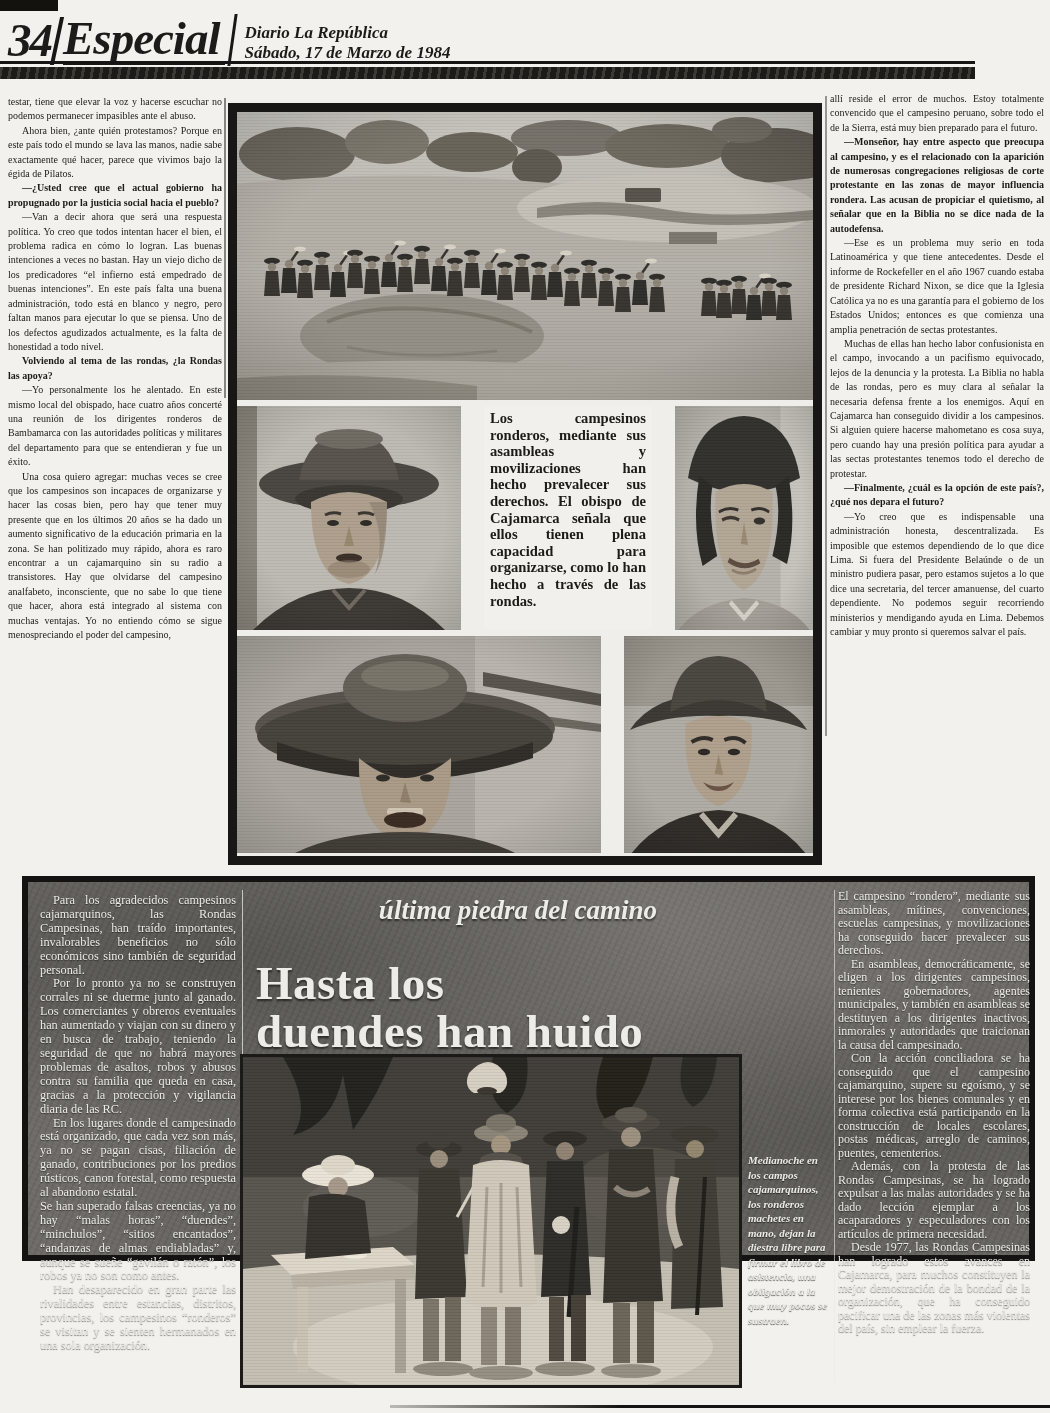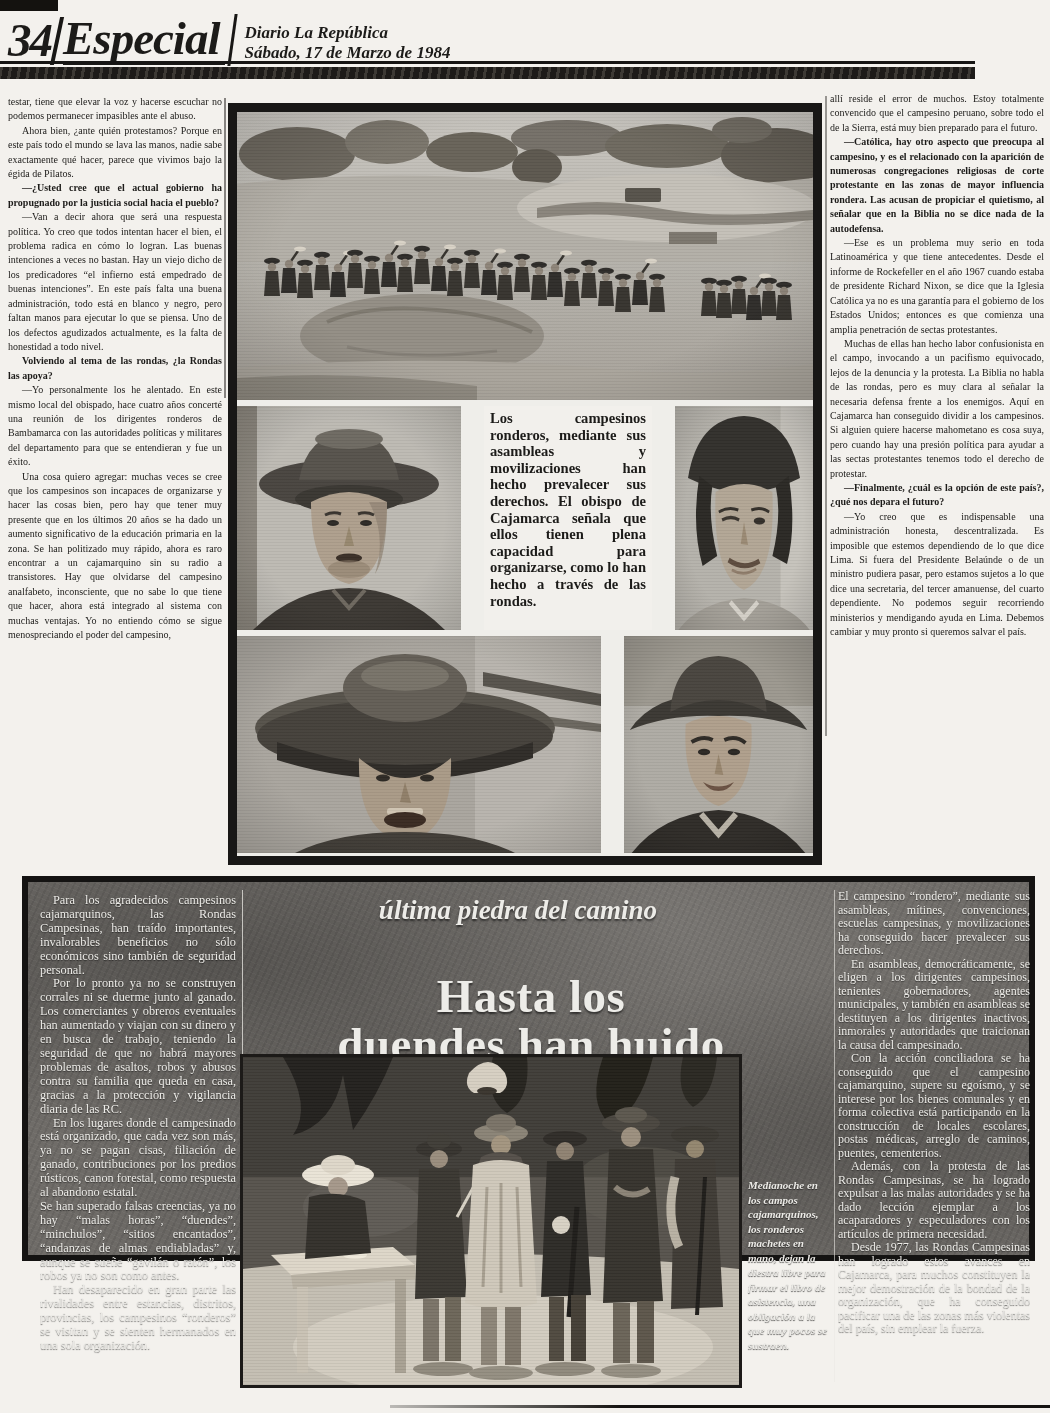--- a/index.html
+++ b/index.html
@@ -65,28 +65,28 @@
   }
   .bcol{position:absolute;text-align:justify;overflow:hidden;text-shadow:0 1px 1px rgba(0,0,0,.5);}
   .bcol p{margin:0;text-indent:13px;}
   .bcol p.noind{text-indent:0;}
   .bcol-left{left:12px;top:12px;width:196px;height:486px;font-size:12.3px;line-height:13.9px;}
   .bcol-right{left:810px;top:8px;width:192px;height:494px;font-size:12px;line-height:13.5px;}
   .pdiv1{position:absolute;left:214px;top:8px;width:1px;height:492px;background:rgba(235,233,228,.75);}
   .pdiv2{position:absolute;left:806px;top:8px;width:1px;height:492px;background:rgba(235,233,228,.6);}
   .kicker{position:absolute;left:240px;top:12px;width:500px;text-align:center;
     font-size:27px;line-height:1.22;font-weight:700;font-style:italic;text-shadow:0 2px 2px rgba(0,0,0,.55);}
-  .headline{position:absolute;left:228px;top:78px;width:524px;margin:13px;text-align:center;
+  .headline{position:absolute;left:228px;top:78px;width:524px;margin:0;
     font-size:47px;line-height:1.02;font-weight:700;letter-spacing:.5px;text-shadow:0 2px 2px rgba(0,0,0,.55);}
   .bphoto{position:absolute;left:212px;top:172px;width:502px;height:334px;box-sizing:border-box;
     border:3px solid #1c1a18;overflow:hidden;background:#57534d;}
   .bphoto svg{display:block;width:100%;height:100%;}
   .bphoto::after{content:"";position:absolute;inset:0;pointer-events:none;
     background:repeating-linear-gradient(0deg,rgba(0,0,0,.05) 0 1px,rgba(255,255,255,.025) 1px 3px);}
-  .bcaption{position:absolute;left:720px;top:296px;width:82px;
+  .bcaption{position:absolute;left:720px;top:271px;width:82px;
     font-size:11px;line-height:1.32;font-style:italic;font-weight:700;
     text-shadow:0 1px 1px rgba(0,0,0,.6);}
   .bottom-line{position:absolute;left:390px;top:1405px;width:660px;height:3px;
     background:linear-gradient(90deg,rgba(20,19,17,.25),#141311 35%);}
 </style>
 </head>
 <body>
 
 <div class="page">
 
@@ -114,21 +114,21 @@
     <p>Ahora bien, ¿ante quién protestamos? Porque en este país todo el mundo se lava las manos, nadie sabe exactamente qué hacer, parece que vivimos bajo la égida de Pilatos.</p>
     <p class="q">—¿Usted cree que el actual gobierno ha propugnado por la justicia social hacia el pueblo?</p>
     <p>—Van a decir ahora que será una respuesta política. Yo creo que todos intentan hacer el bien, el problema radica en cómo lo logran. Las buenas intenciones a veces no bastan. Hay un viejo dicho de los predicadores “el infierno está empedrado de buenas intenciones”. En este país falta una buena administración, todo está en blanco y negro, pero faltan manos para ejecutar lo que se piensa. Uno de los defectos agudizados actualmente, es la falta de honestidad a todo nivel.</p>
     <p class="q">Volviendo al tema de las rondas, ¿la Rondas las apoya?</p>
     <p>—Yo personalmente los he alentado. En este mismo local del obispado, hace cuatro años concerté una reunión de los dirigentes ronderos de Bambamarca con las autoridades políticas y militares del departamento para que se entendieran y fue un éxito.</p>
     <p>Una cosa quiero agregar: muchas veces se cree que los campesinos son incapaces de organizarse y hacer las cosas bien, pero hay que tener muy presente que en los últimos 20 años se ha dado un aumento significativo de la educación primaria en la zona. Se han politizado muy rápido, ahora es raro encontrar a un cajamarquino sin su radio a transistores. Hay que olvidarse del campesino analfabeto, inconsciente, que no sabe lo que tiene que hacer, ahora está integrado al sistema con muchas ventajas. Yo no entiendo cómo se sigue menospreciando el poder del campesino,</p>
   </section>
 
   <section class="col col-right">
     <p class="noind">allí reside el error de muchos. Estoy totalmente convencido que el campesino peruano, sobre todo el de la Sierra, está muy bien preparado para el futuro.</p>
-    <p class="q">—Católica, hay otro aspecto que preocupa al campesino, y es el relacionado con la aparición de numerosas congregaciones religiosas de corte protestante en las zonas de mayor influencia rondera. Las acusan de propiciar el quietismo, al señalar que en la Biblia no se dice nada de la autodefensa.</p>
+    <p class="q">—Monseñor, hay entre aspecto que preocupa al campesino, y es el relacionado con la aparición de numerosas congregaciones religiosas de corte protestante en las zonas de mayor influencia rondera. Las acusan de propiciar el quietismo, al señalar que en la Biblia no se dice nada de la autodefensa.</p>
     <p>—Ese es un problema muy serio en toda Latinoamérica y que tiene antecedentes. Desde el informe de Rockefeller en el año 1967 cuando estaba de presidente Richard Nixon, se dice que la Iglesia Católica ya no es una garantía para el gobierno de los Estados Unidos; entonces es que comienza una amplia penetración de sectas protestantes.</p>
     <p>Muchas de ellas han hecho labor confusionista en el campo, invocando a un pacifismo equivocado, lejos de la denuncia y la protesta. La Biblia no habla de las rondas, pero es muy clara al señalar la necesaria defensa frente a los enemigos. Aquí en Cajamarca han conseguido dividir a los campesinos. Si alguien quiere hacerse mahometano es cosa suya, pero cuando hay una presión política para ayudar a las sectas protestantes tenemos todo el derecho de protestar.</p>
     <p class="q">—Finalmente, ¿cuál es la opción de este país?, ¿qué nos depara el futuro?</p>
     <p>—Yo creo que es indispensable una administración honesta, descentralizada. Es imposible que estemos dependiendo de lo que dice Lima. Si fuera del Presidente Belaúnde o de un ministro pudiera pasar, pero estamos sujetos a lo que dice una secretaria, del tercer amanuense, del cuarto dependiente. No podemos seguir recorriendo ministerios y mendigando ayuda en Lima. Debemos cambiar y muy pronto si queremos salvar el país.</p>
   </section>
 
   <div class="photo-frame">
 
     <div class="ph row-group">
       <svg viewBox="0 0 576 288" preserveAspectRatio="none" aria-hidden="true">

